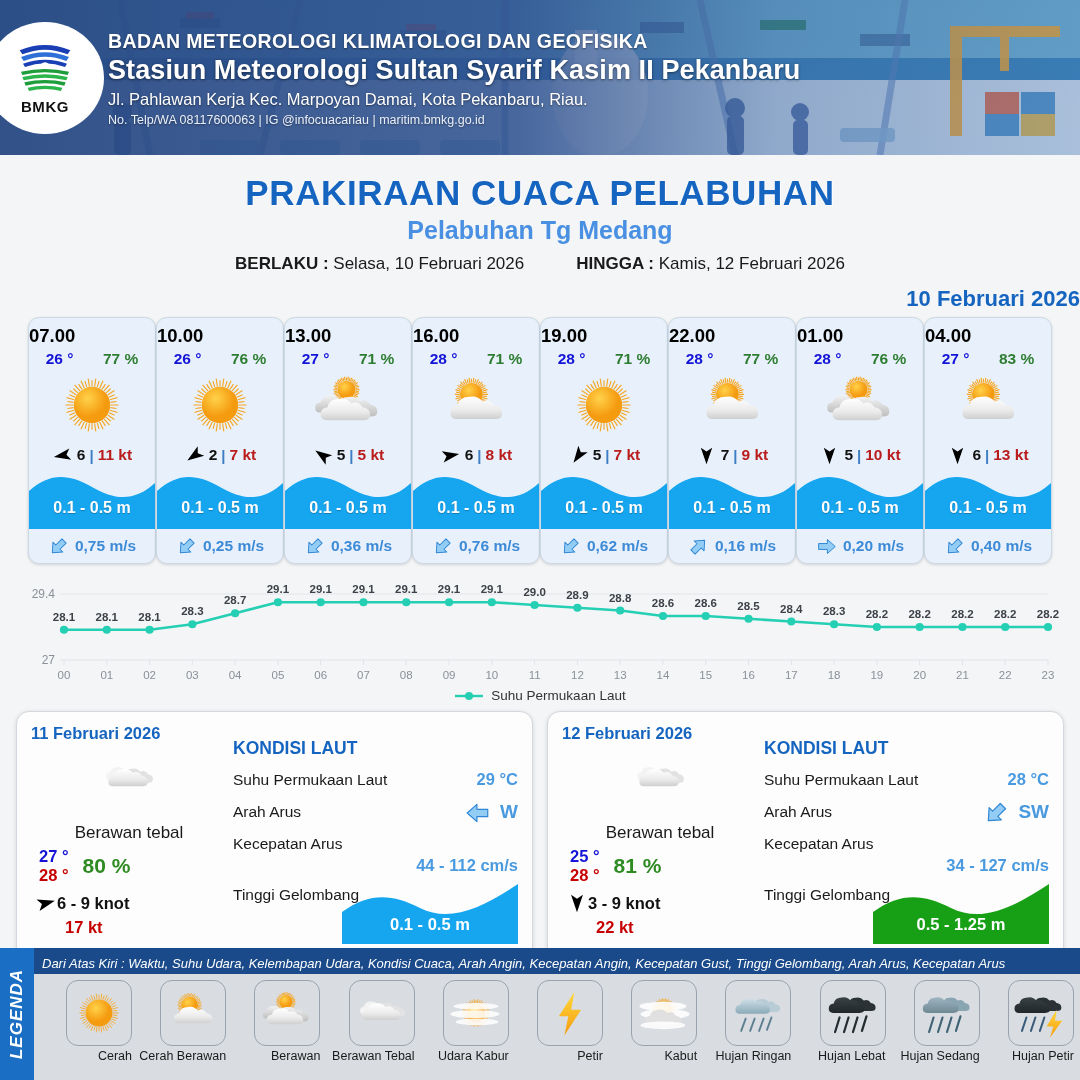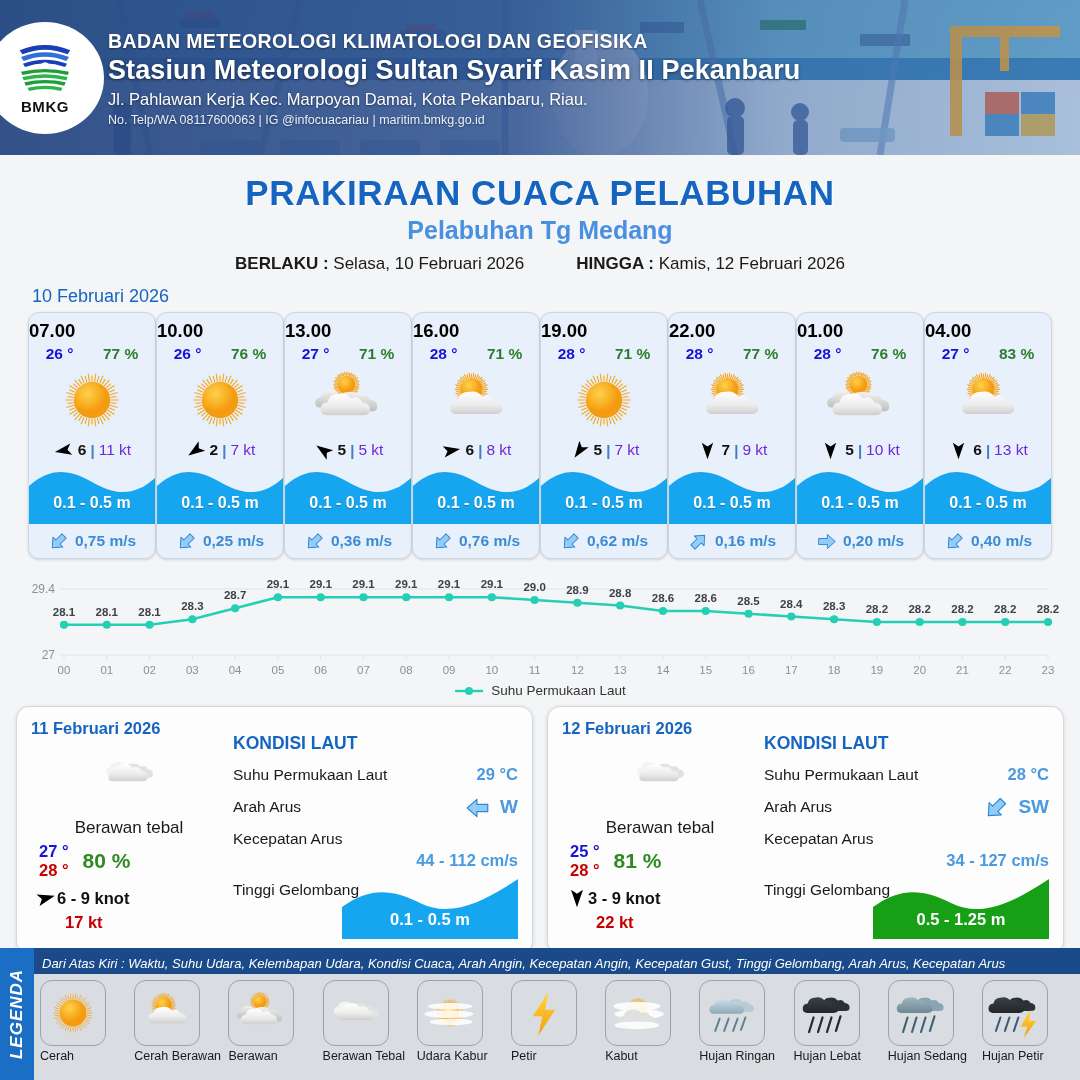--- a/index.html
+++ b/index.html
@@ -67,21 +67,21 @@
   }
   .t-valid {
     margin-top: 9px; font-size: 17px; color: #1a1a1a;
     display: flex; justify-content: center; gap: 52px;
   }
   .t-valid b { font-weight: bold; }
 
   
   .date-label {
     margin: 12px 0 5px 32px;
-    font-size: 18px; font-weight: normal; color: #1565c0;
+    font-size: 22px; font-weight: bold; color: #1565c0; text-align: right;
   }
   .cards {
     display: flex; gap: 0; padding: 0 28px;
     justify-content: space-between;
   }
   .card {
     width: 128px; background: #e8f1fb;
     border: 1px solid #cdd9e6; border-radius: 11px;
     box-shadow: 0 1px 3px rgba(0,0,0,.14);
     overflow: hidden; position: relative;
@@ -101,21 +101,21 @@
     height: 72px; display: flex; align-items: center; justify-content: center;
     margin-top: 1px;
   }
   .c-wind {
     display: flex; align-items: center; justify-content: center;
     gap: 4px; height: 28px; padding: 0 4px;
   }
   .c-wdir { width: 21px; height: 21px; flex: none; }
   .c-wnum { font-size: 15.5px; font-weight: bold; color: #111; }
   .c-wsep { color: #3d7ec4; font-weight: bold; font-size: 15px; }
-  .c-wkt  { font-size: 15.5px; font-weight: normal; color: #6d28d9; }
+  .c-wkt  { font-size: 15.5px; font-weight: bold; color: #b91c1c; }
   .c-wave { position: relative; height: 60px; }
   .c-wave svg { position: absolute; left: 0; top: 0; width: 100%; height: 100%; }
   .c-wtxt {
     position: absolute; left: 0; right: 0; bottom: 12px;
     text-align: center; font-size: 16px; font-weight: bold;
     color: #fff; text-shadow: 0 1px 1px rgba(0,0,0,.25);
   }
   .c-cur {
     display: flex; align-items: center; justify-content: center;
     gap: 6px; height: 34px;
@@ -207,21 +207,21 @@
   .legenda-note {
     position: absolute; left: 42px; top: 8px;
     color: #fff; font-size: 13px; font-style: italic;
   }
   .legend-items {
     position: absolute; left: 34px; right: 0; top: 32px;
     display: flex; justify-content: space-between;
     padding: 0 6px;
   }
   .li {
-    width: 92px; display: flex; flex-direction: column; align-items: flex-start;
+    width: 92px; display: flex; flex-direction: column; align-items: flex-end;
   }
   .li-box {
     width: 66px; height: 66px; background: #d9dde2;
     border: 1px solid #9aa3ad; border-radius: 12px;
     display: flex; align-items: center; justify-content: center;
   }
   .li-label {
     margin-top: 4px; font-size: 12.5px; color: #1a1a1a;
     text-align: center; line-height: 1.1;
   }

